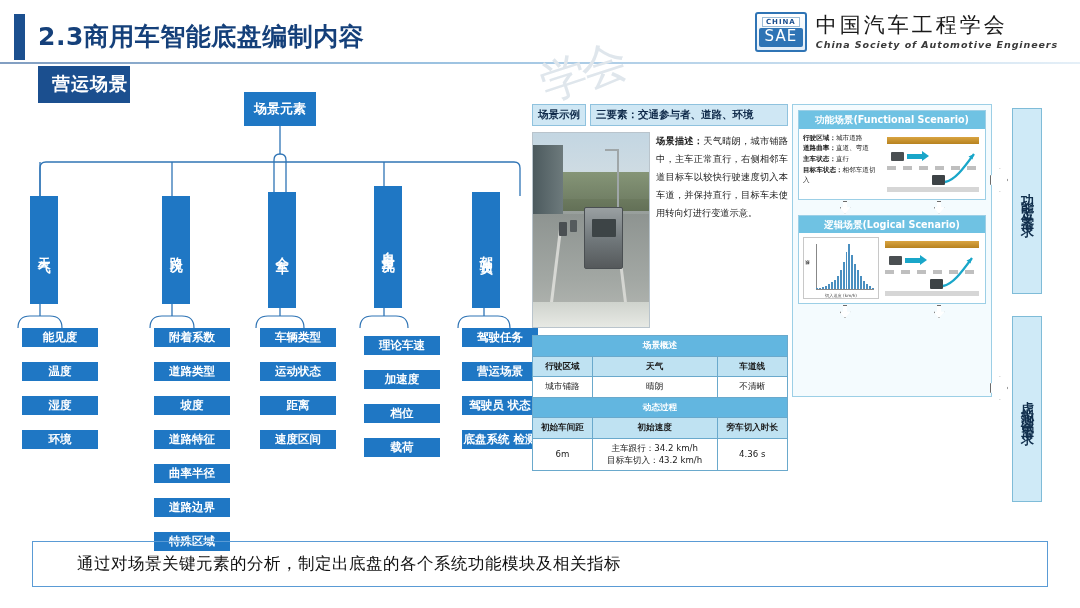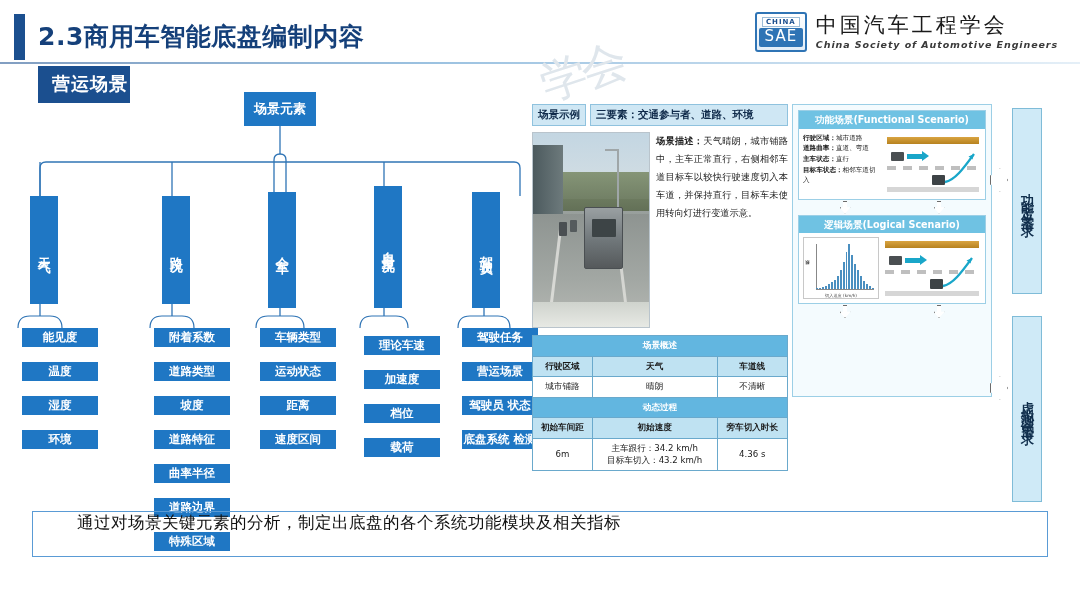--- a/index.html
+++ b/index.html
@@ -277,24 +277,24 @@
     width: 18px; height: 24px;
     background: #ffffff;
     border: 1px solid #6b6b6b;
     clip-path: polygon(0% 30%, 54% 30%, 54% 0%, 100% 50%, 54% 100%, 54% 70%, 0% 70%);
   }
   .aright.one { left: 990px; top: 168px; }
   .aright.two { left: 990px; top: 376px; }
 
   
   .footer {
-    position: absolute; left: 32px; top: 511px;
+    position: absolute; left: 32px; top: 541px;
     width: 1016px; height: 46px;
     border: 1px solid #5a9bd5;
-    display: flex; 
+    display: flex; align-items: center;
     padding-left: 44px;
   }
   .footer span {
     font-size: 16.5px; color: #111111;
     letter-spacing: .5px;
   }
 </style>
 </head>
 <body>
 

